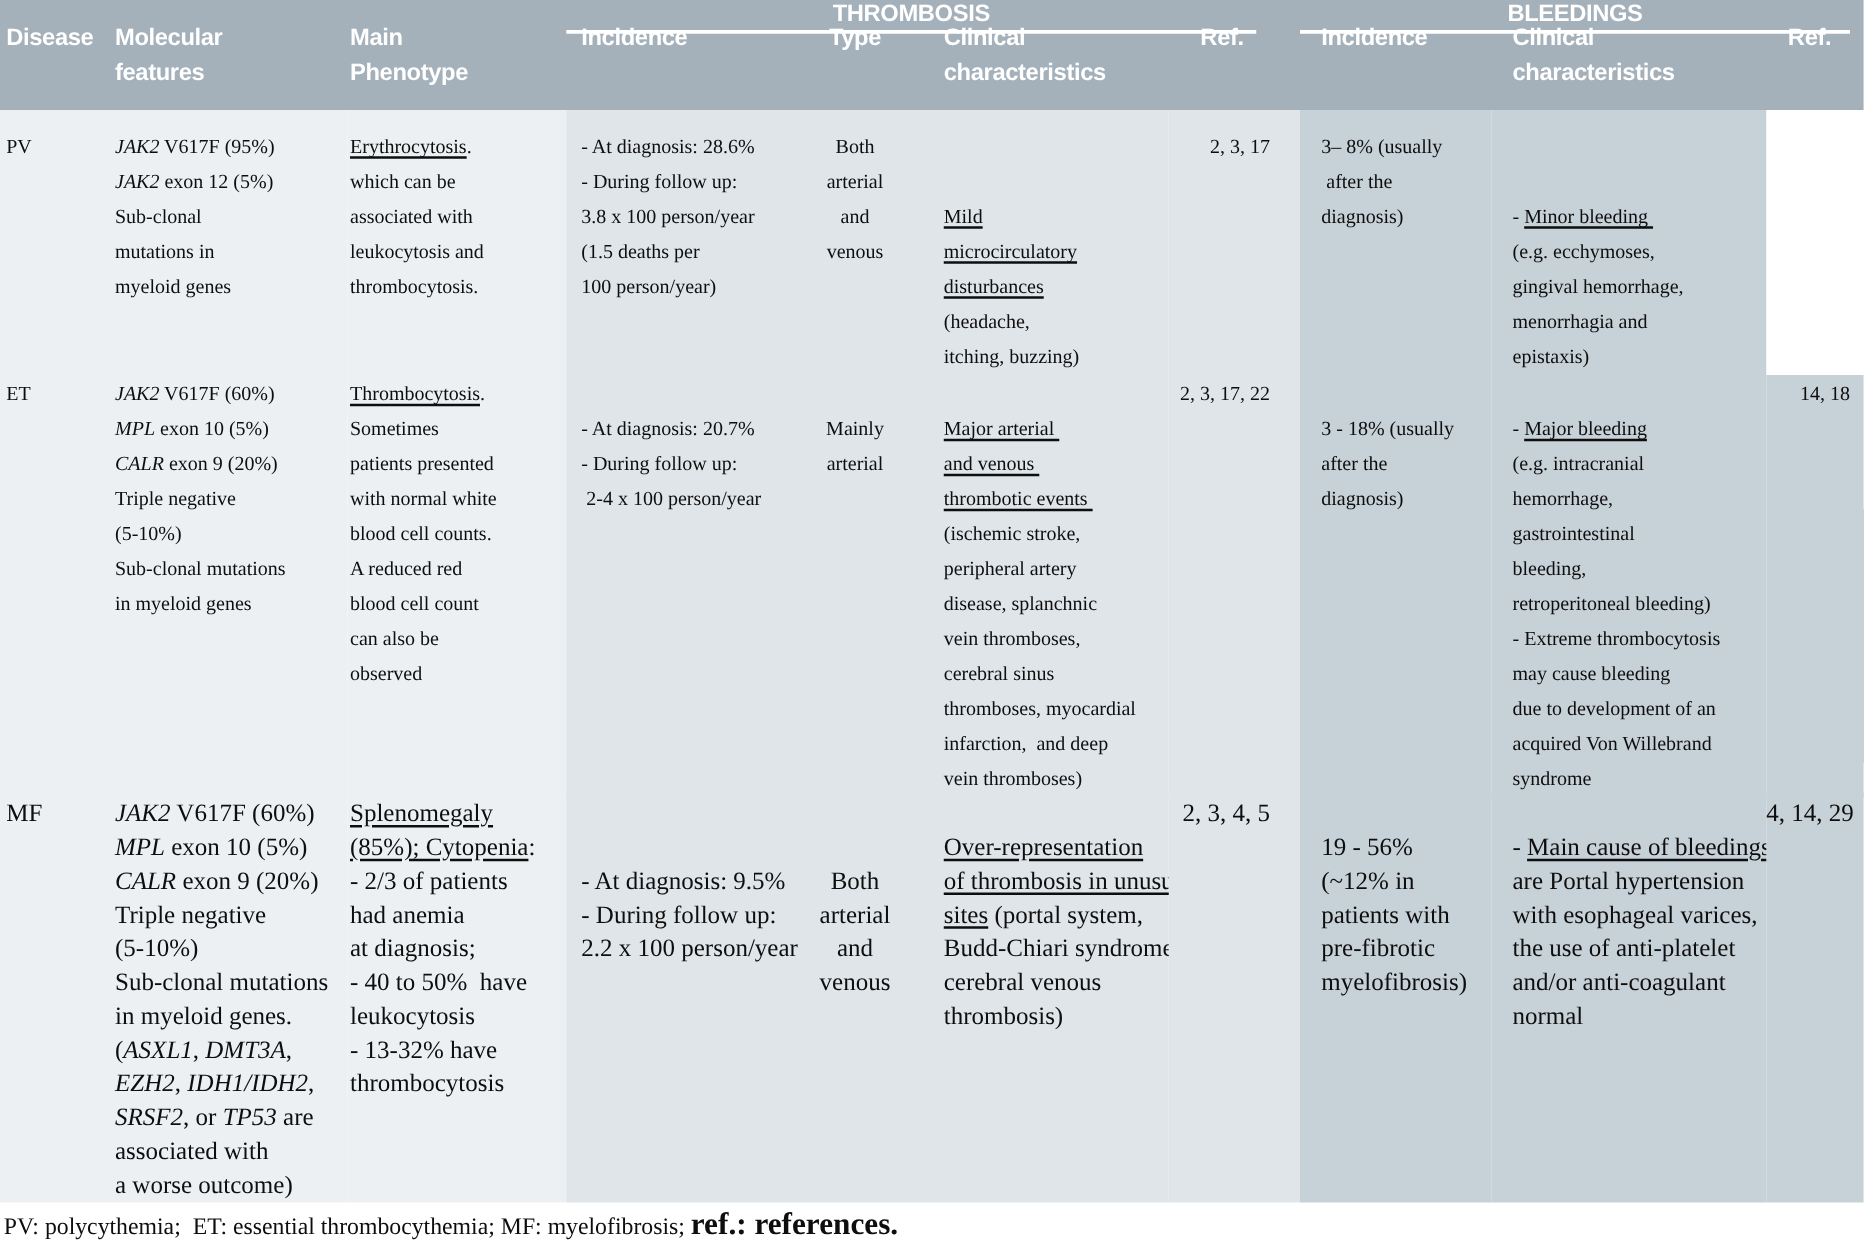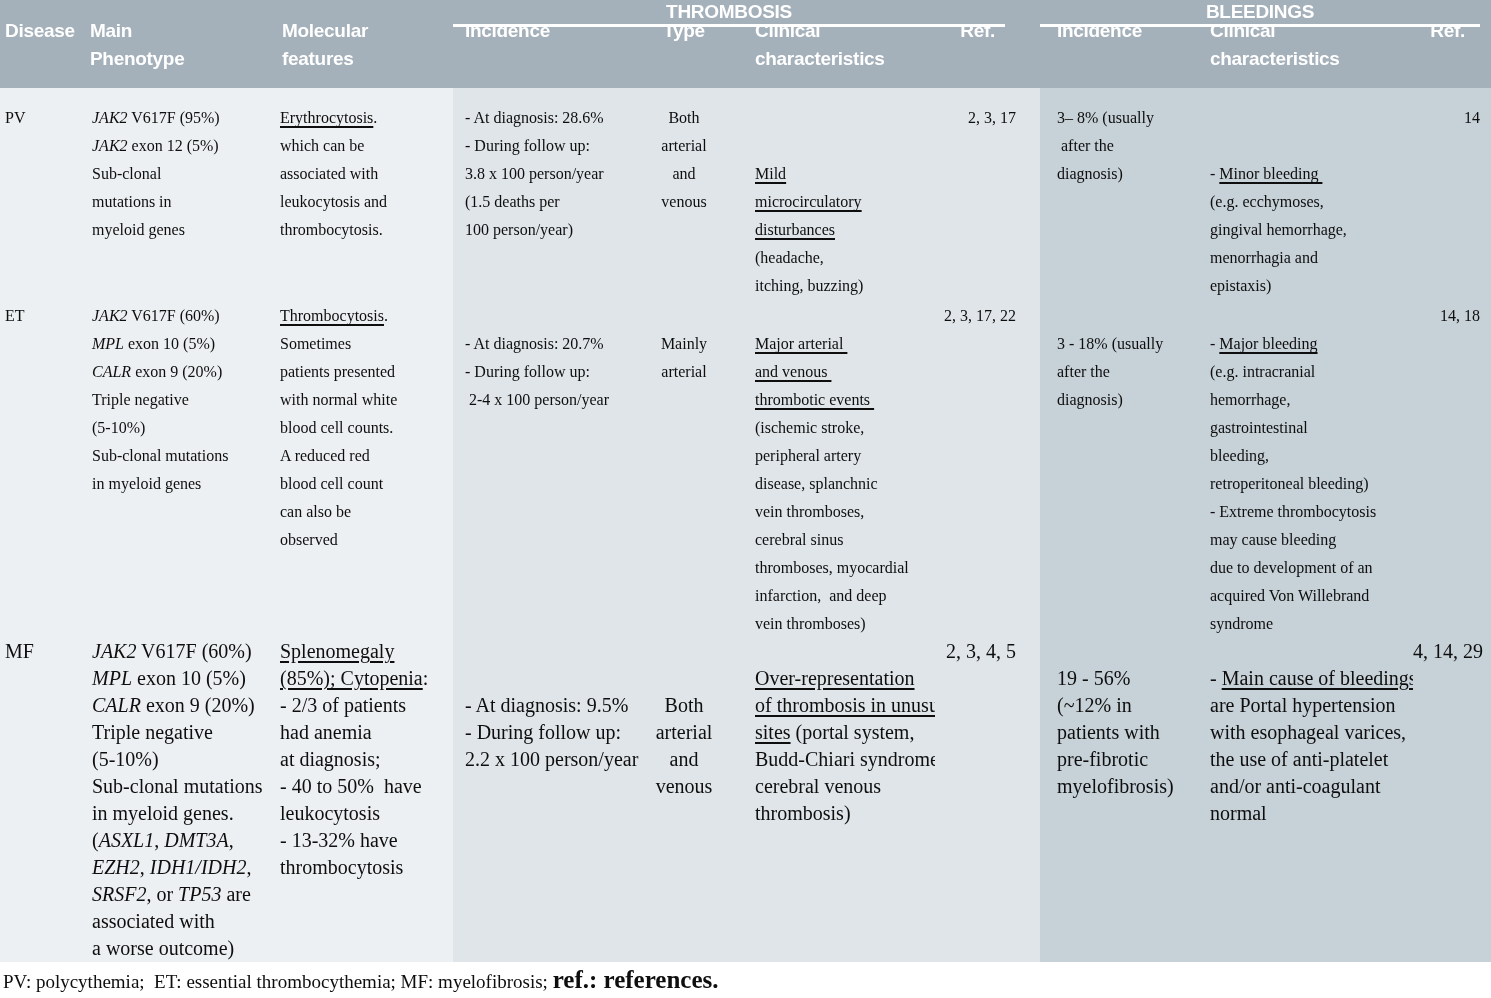--- a/index.html
+++ b/index.html
@@ -77,27 +77,27 @@
       <div></div>
       <div class="group-cell">
         <span class="group-label">BLEEDINGS</span>
       </div>
       <div></div>
     </div>
     <div class="grid-row col-row">
       <div class="h-cell pl-disease">
           <div class="line"><span>Disease</span></div>
         </div>
+      <div class="h-cell pl-mol">
+          <div class="line"><span>Molecular</span></div>
+          <div class="line"><span>features</span></div>
+        </div>
       <div class="h-cell pl-phen">
           <div class="line"><span>Main</span></div>
           <div class="line"><span>Phenotype</span></div>
-        </div>
-      <div class="h-cell pl-mol">
-          <div class="line"><span>Molecular</span></div>
-          <div class="line"><span>features</span></div>
         </div>
       <div class="h-cell pl-tinc">
           <div class="line"><span>Incidence</span></div>
         </div>
       <div class="h-cell al-center">
           <div class="line"><span>Type</span></div>
         </div>
       <div class="h-cell pl-tclin">
           <div class="line"><span>Clinical</span></div>
           <div class="line"><span>characteristics</span></div>
@@ -167,23 +167,20 @@
         <div class="line"><span>diagnosis)</span></div>
       </div>
     <div class="b-cell sec-bleed pl-bclin">
         <div class="line">&nbsp;</div>
         <div class="line">&nbsp;</div>
         <div class="line"><span>- </span><span class="seg-u">Minor bleeding </span></div>
         <div class="line"><span>(e.g. ecchymoses,</span></div>
         <div class="line"><span>gingival hemorrhage,</span></div>
         <div class="line"><span>menorrhagia and</span></div>
         <div class="line"><span>epistaxis)</span></div>
-      </div>
-    <div class="b-cell sec-bleed al-right pr-bref">
-        <div class="line"><span>14</span></div>
       </div>
   </div>
 
   <div class="grid-row row-et">
     <div class="b-cell sec-left pl-disease">
         <div class="line"><span>ET</span></div>
       </div>
     <div class="b-cell sec-left pl-mol">
         <div class="line"><span class="seg-i">JAK2</span><span> V617F (60%)</span></div>
         <div class="line"><span class="seg-i">MPL</span><span> exon 10 (5%)</span></div>

